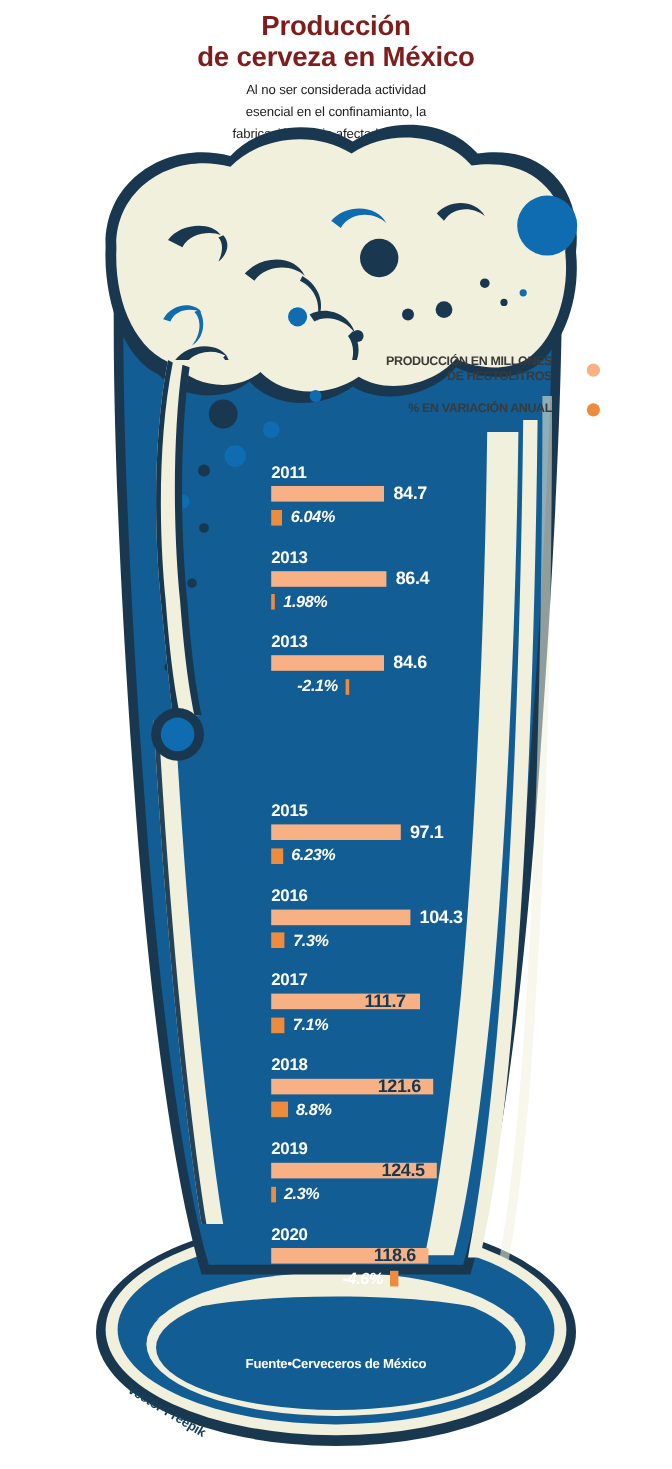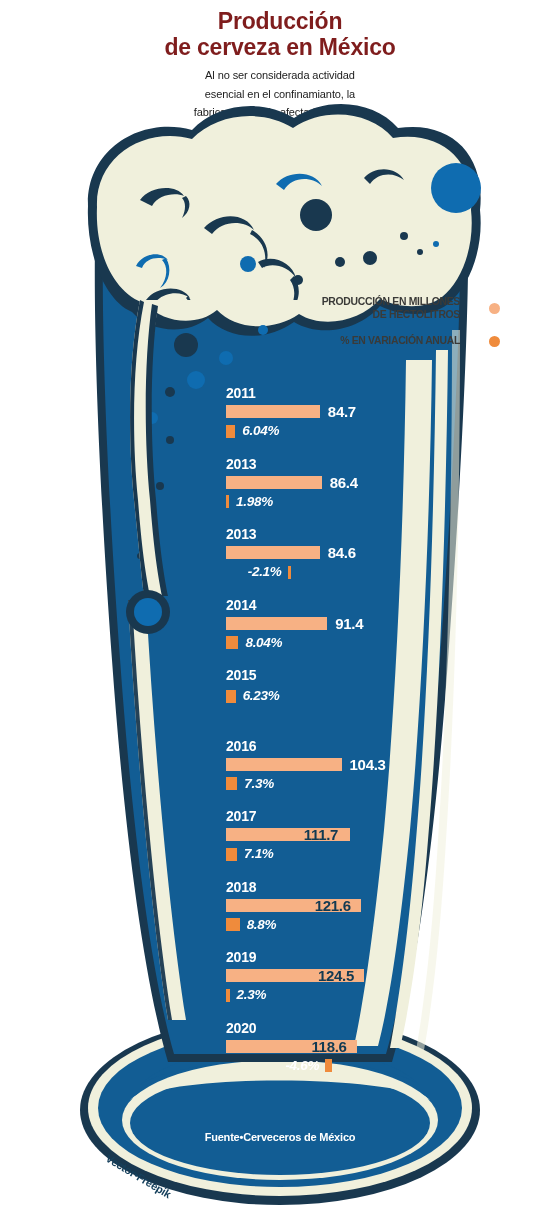--- a/index.html
+++ b/index.html
@@ -284,33 +284,26 @@
         <div class="year">2013</div>
         <div class="bar-wrap">
           <div class="bar" style="width: 93.7368px;"></div>
           <div class="bar-label outside" style="left: 101.737px;">84.6</div>
         </div>
         <div class="pct-wrap neg" style="padding-left: 21.7368px;">
           <div class="pct-label gap-l">-2.1%</div>
           <div class="pct-bar" style="width: 3.255px;"></div>
         </div>
       </div>
-      <div class="row" style="top: 597.5px;">
-        <div class="year">2014</div>
-        <div class="bar-wrap">
-          <div class="bar" style="width: 101.271px;"></div>
-          <div class="bar-label outside" style="left: 109.271px;">91.4</div>
-        </div>
-        <div class="pct-wrap">
-          <div class="pct-bar" style="width: 12.462px;"></div>
-          <div class="pct-label gap-r">8.04%</div>
-        </div>
-      </div>
       <div class="row" style="top: 668px;">
         <div class="year">2015</div>
+        <div class="bar-wrap">
+          <div class="bar" style="width: 107.587px;"></div>
+          <div class="bar-label outside" style="left: 115.587px;">97.1</div>
+        </div>
         <div class="pct-wrap">
           <div class="pct-bar" style="width: 9.6565px;"></div>
           <div class="pct-label gap-r">6.23%</div>
         </div>
       </div>
       <div class="row" style="top: 738.5px;">
         <div class="year">2016</div>
         <div class="bar-wrap">
           <div class="bar" style="width: 115.564px;"></div>
           <div class="bar-label outside" style="left: 123.564px;">104.3</div>

